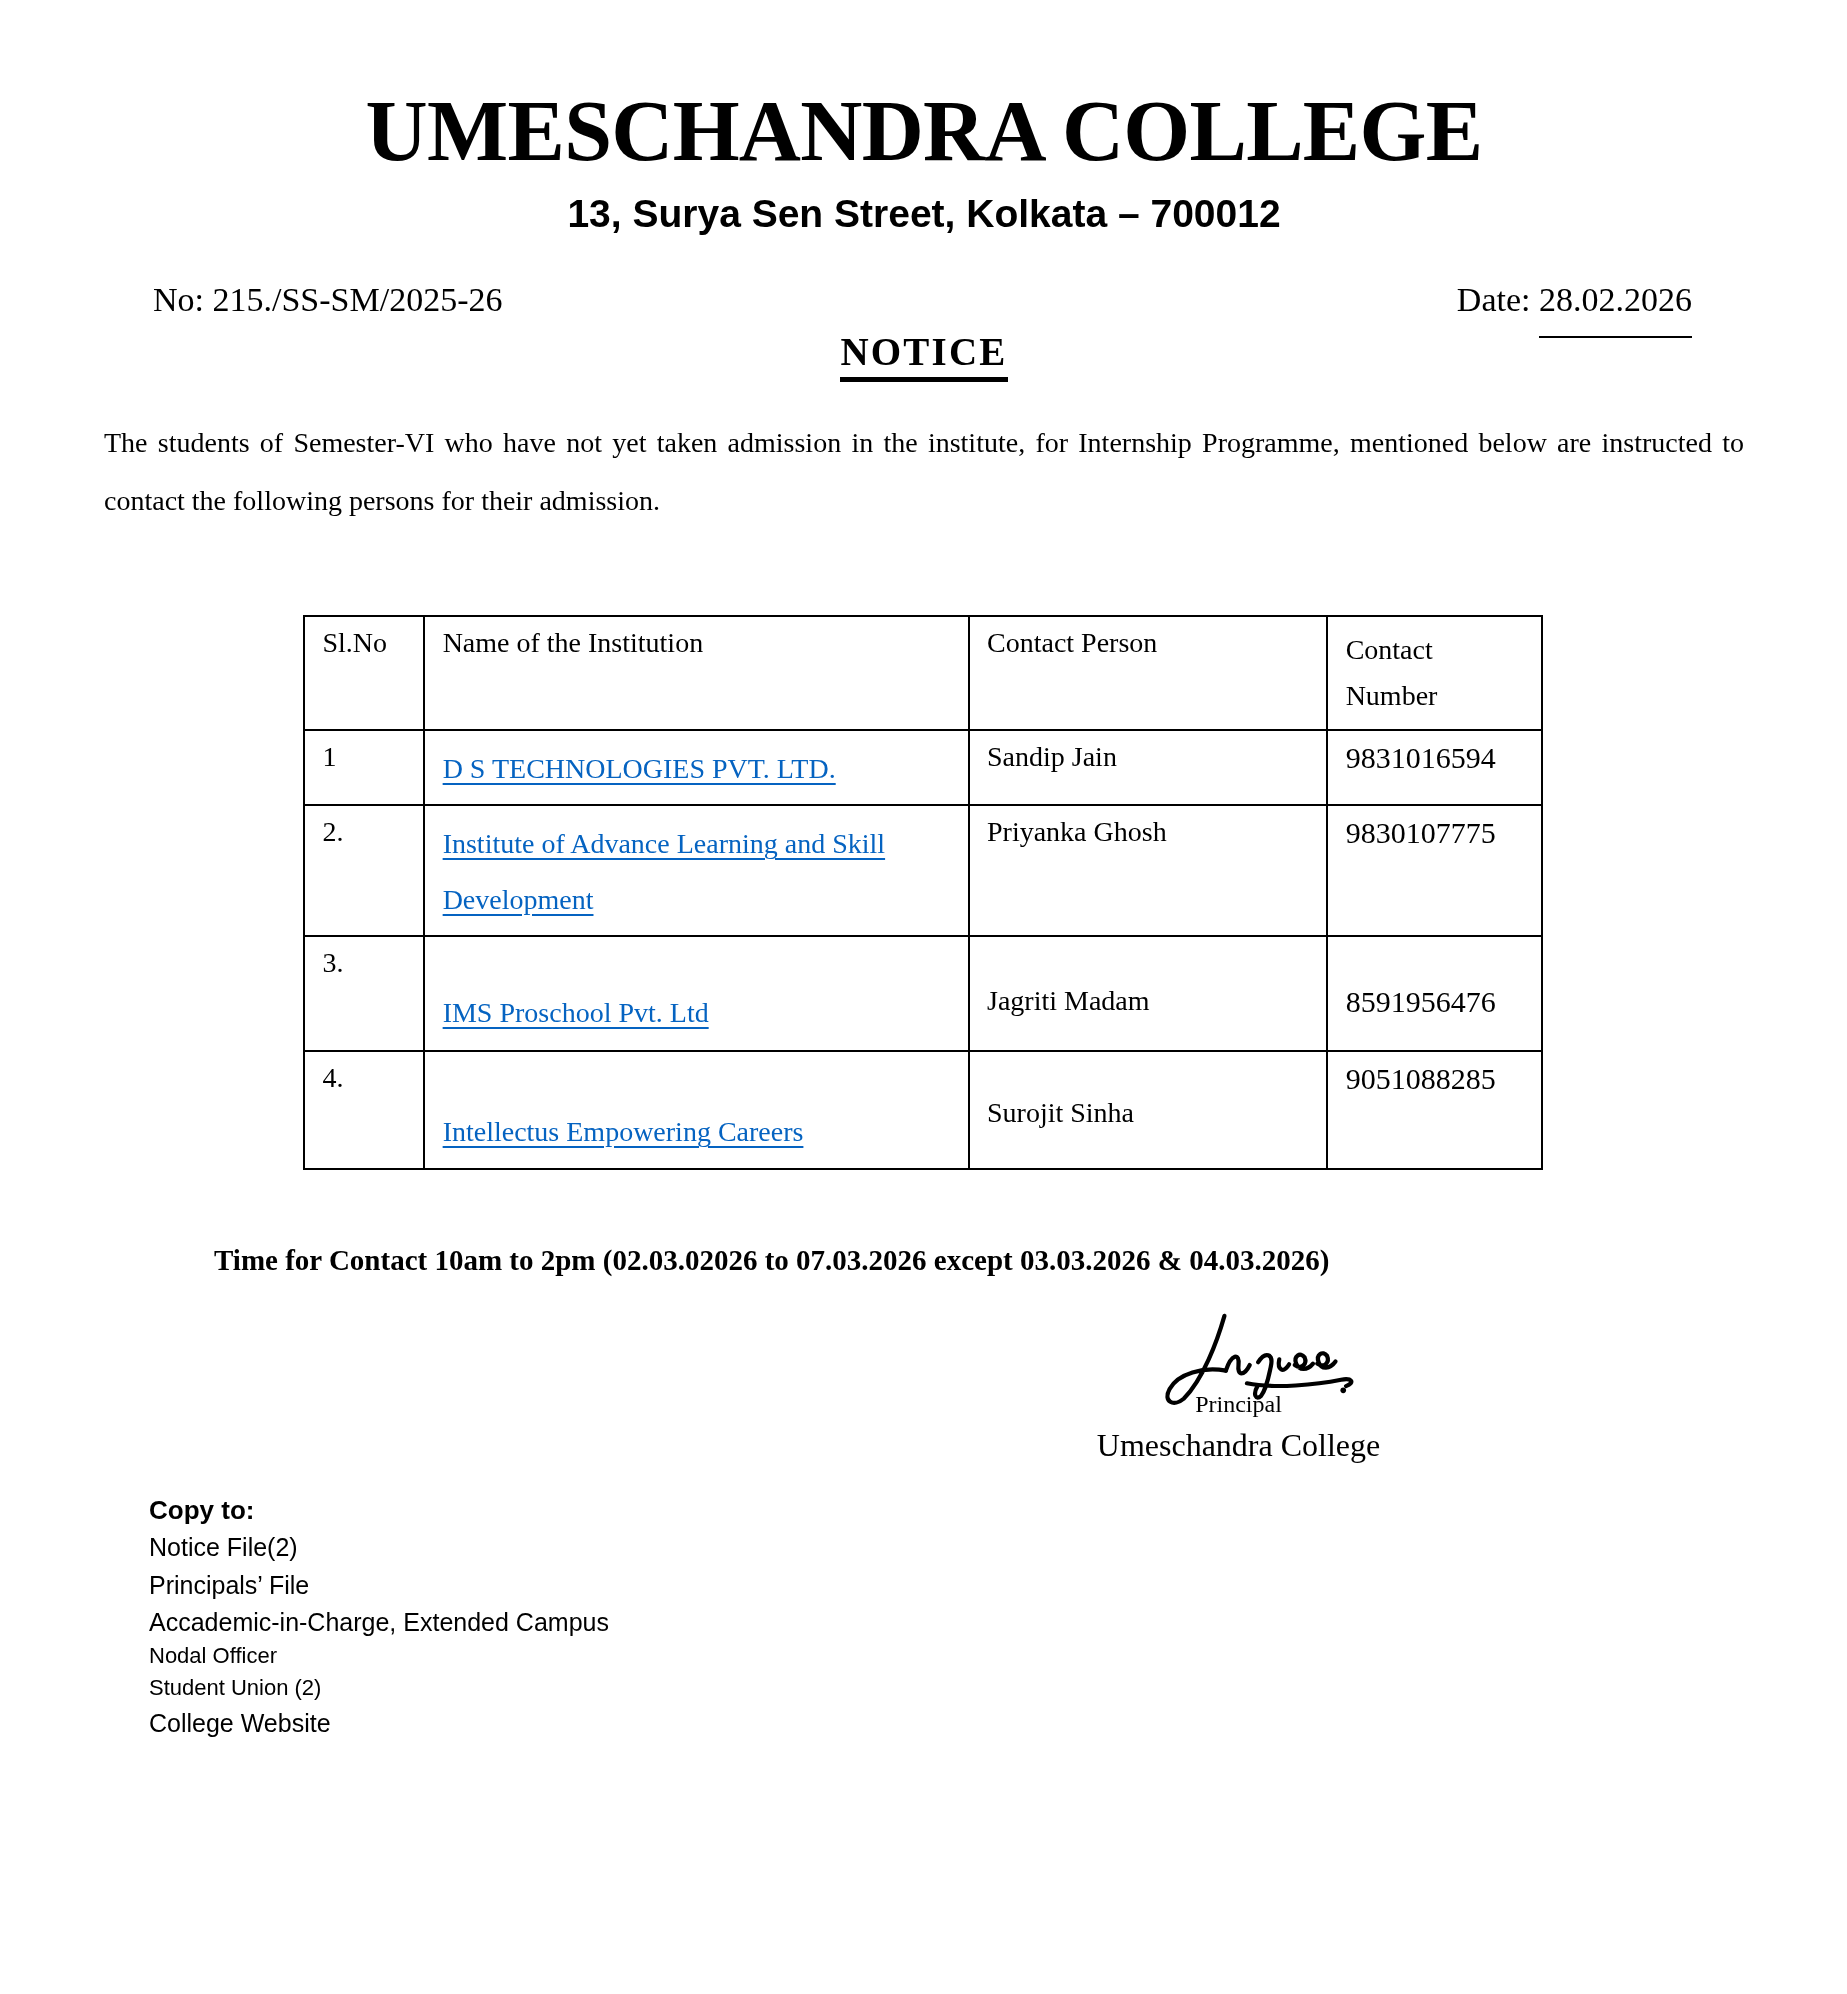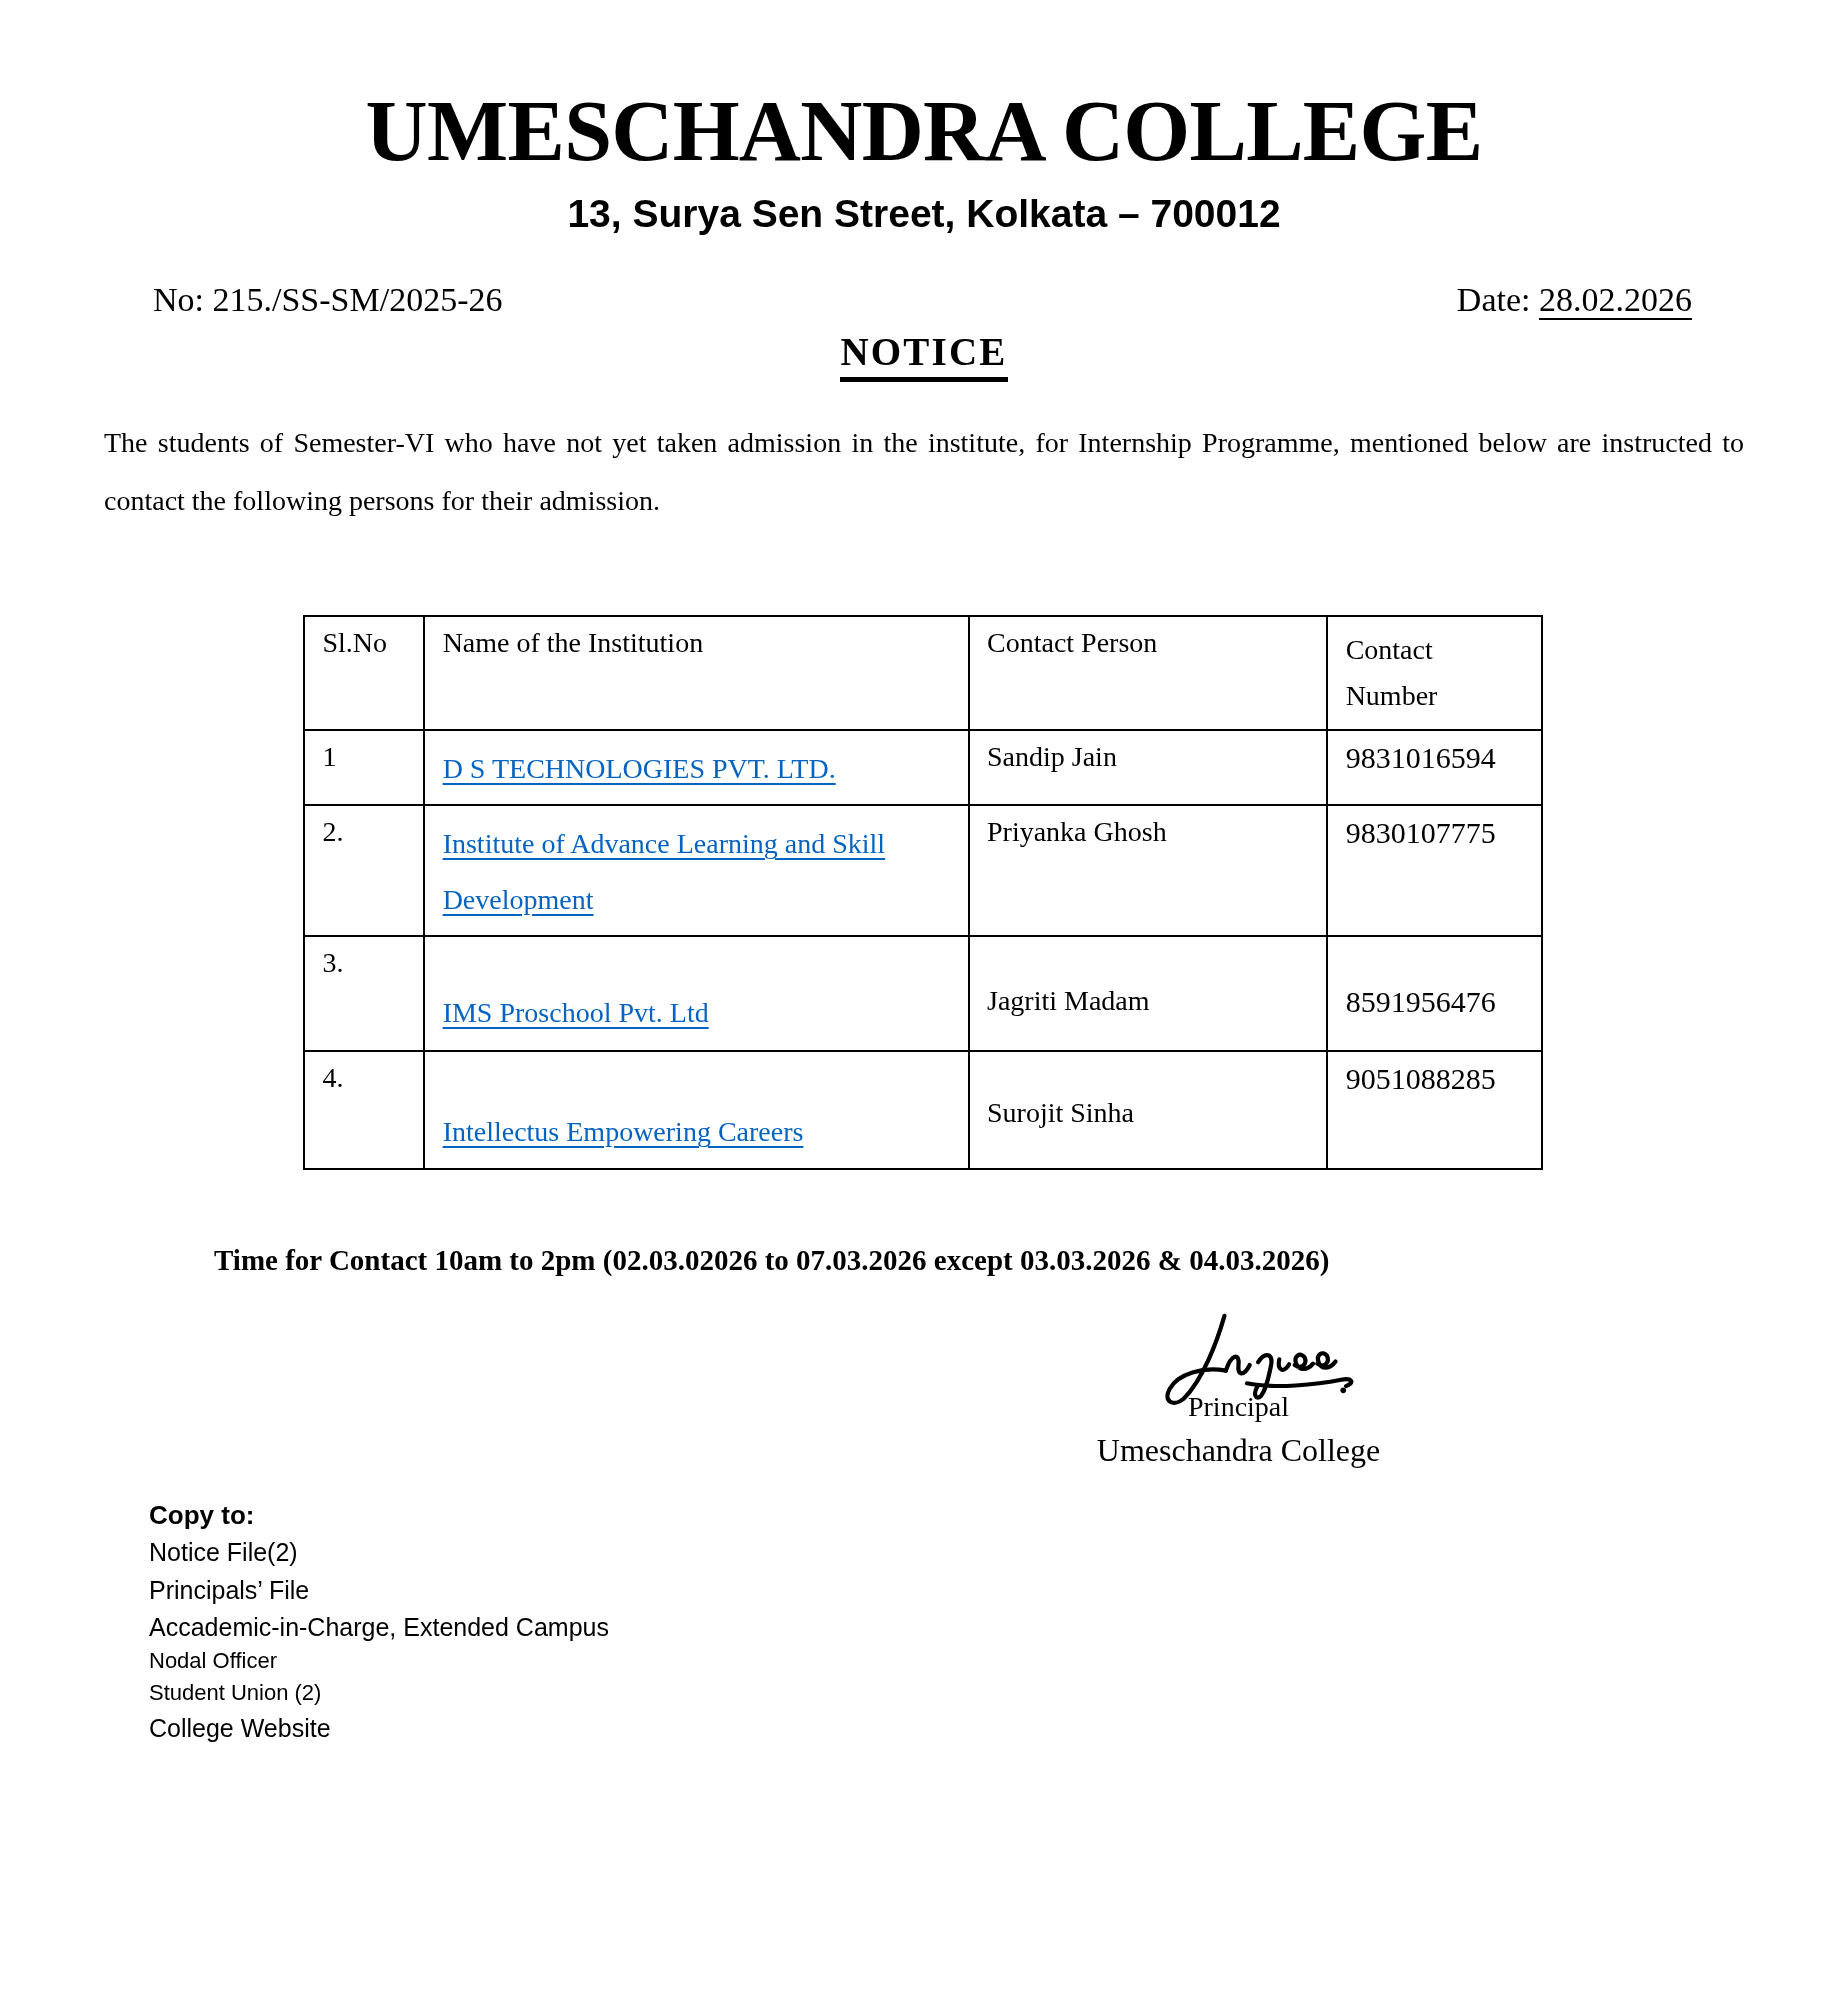--- a/index.html
+++ b/index.html
@@ -38,21 +38,21 @@
     display: flex;
     justify-content: space-between;
     align-items: baseline;
     margin-top: 45px;
     padding: 0 52px 0 49px;
     font-size: 34px;
     gap: 12px;
   }
   .date-value {
     border-bottom: 2.9px solid #000;
-    padding-bottom: 0;
+    padding-bottom: 18px;
   }
   .notice-title-wrap { text-align: center; margin-top: 10px; }
   .notice-title {
     display: inline-block;
     font-weight: bold;
     font-size: 39px;
     letter-spacing: 2.2px;
     border-bottom: 5.8px solid #000;
     padding-bottom: 2.9px;
   }
@@ -121,21 +121,21 @@
   .signature-block {
     width: 341px;
     margin-left: 964px;
     margin-top: 30px;
     text-align: center;
   }
   .signature-svg {
     display: block;
     margin: 0 auto -25px auto;
   }
-  .signatory-title { font-size: 28px; }
+  .signatory-title { font-size: 24px; }
   .signatory-org { font-size: 32px; margin-top: 8.7px; }
   
   .copy-to {
     margin-top: 33px;
     margin-left: 45px;
     font-family: "Liberation Sans", sans-serif;
     font-size: 25px;
     line-height: 1.0;
   }
   .copy-to-label { font-weight: bold; font-size: 26px; }

